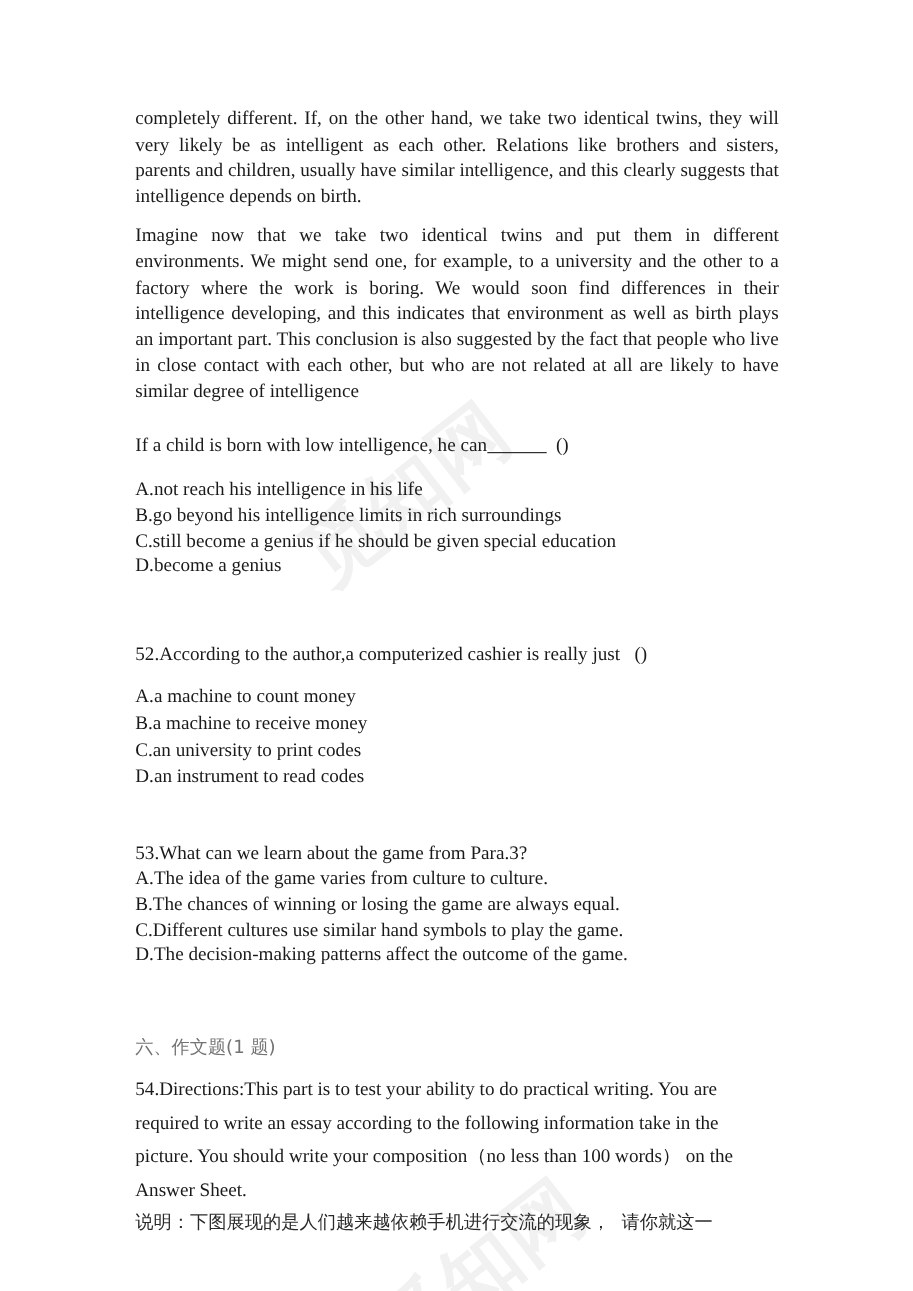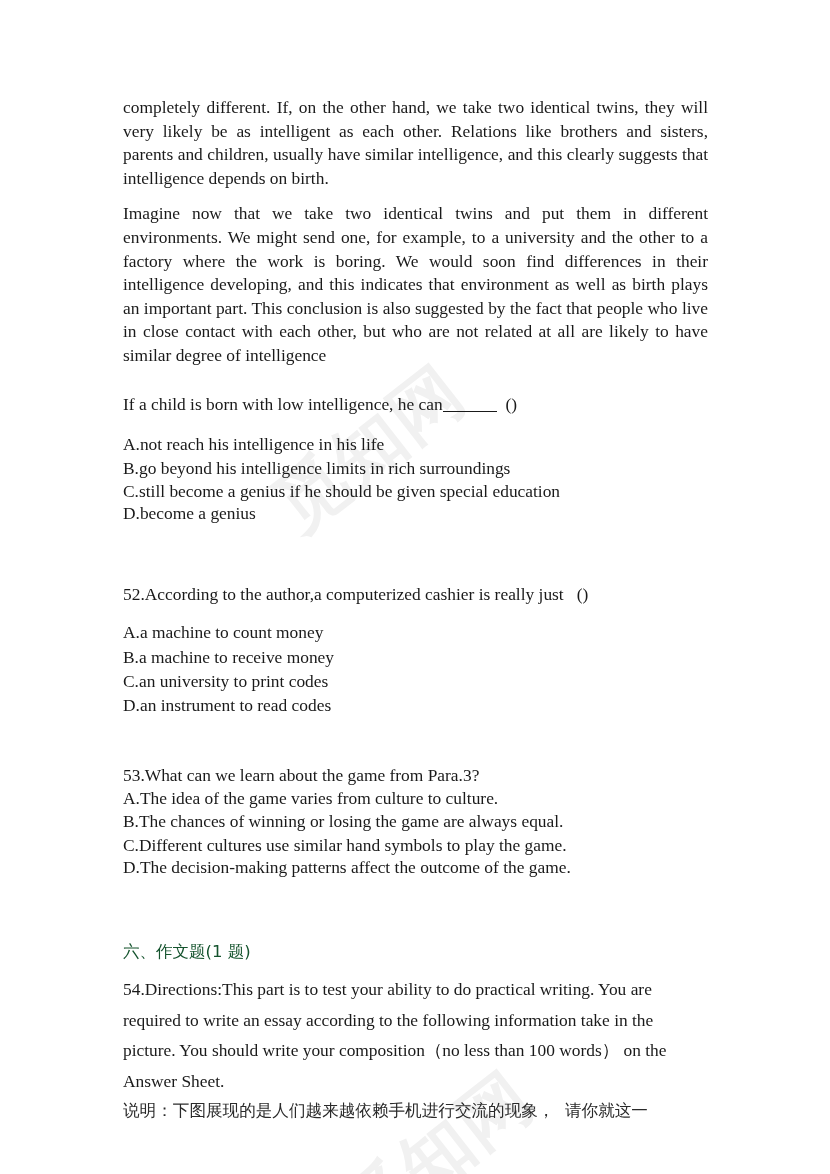--- a/index.html
+++ b/index.html
@@ -94,21 +94,21 @@
     font-size: 17.4px;
     line-height: 24.2px;
     white-space: pre;
   }
   .opt.tight { line-height: 22.2px; }
 
   .section-head {
     font-family: "DejaVu Sans", "Liberation Sans", sans-serif;
     font-size: 16.5px;
     line-height: 24px;
-    color: #14532d;
+    color: #737373;
     white-space: pre;
   }
 
   .essay-para {
     text-align: justify;
     text-justify: inter-word;
     font-size: 17.4px;
     line-height: 30.6px;
   }
 

